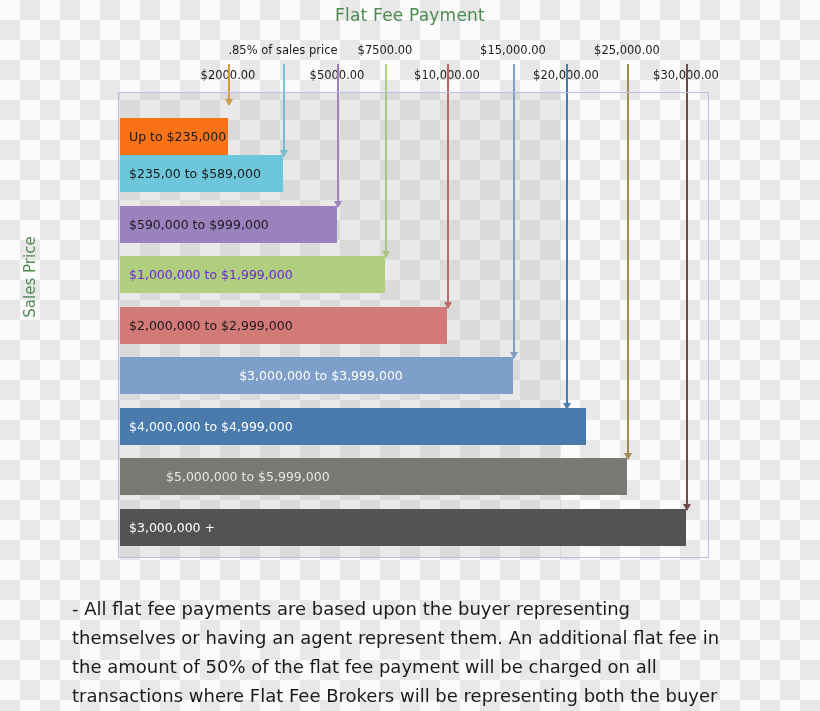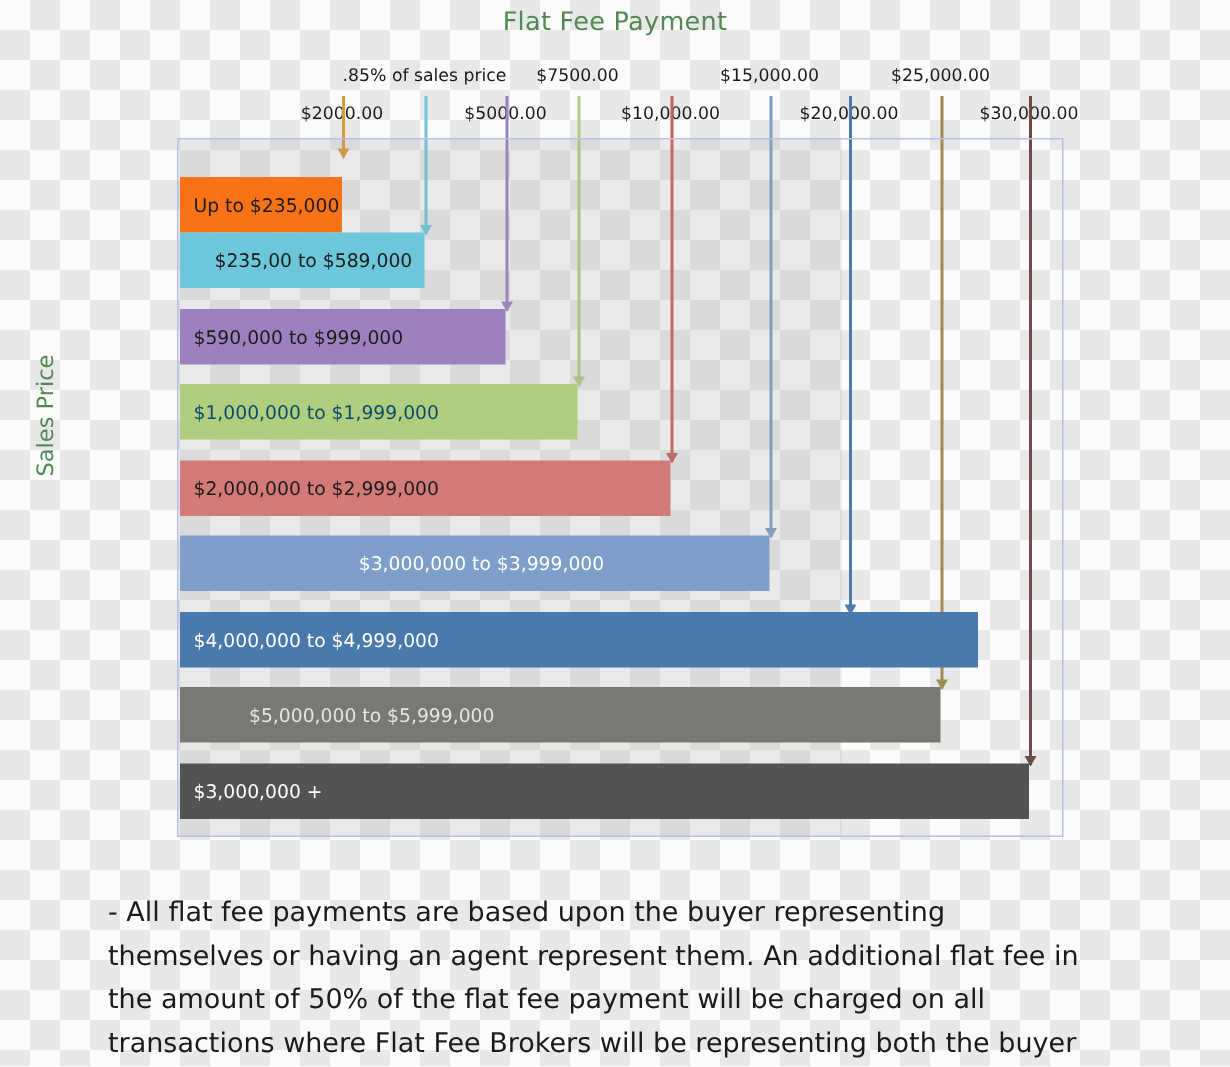--- a/index.html
+++ b/index.html
@@ -161,36 +161,36 @@
     </div>
 
   <div class="plot">
     <div class="plot-shade"></div>
   </div>
 
   <div id="bars">
       <div class="bar" style="left: 120px; top: 118px; width: 108px; background: #f97316;">
         <span class="bar-label" style="color: rgb(27, 27, 27);">Up to $235,000</span>
       </div>
-      <div class="bar" style="left: 120px; top: 155px; width: 163px; background: rgb(109, 198, 218); padding-left: 14px;">
+      <div class="bar" style="left: 120px; top: 155px; width: 163px; background: rgb(109, 198, 218);">
         <span class="bar-label" style="color: rgb(27, 27, 27);">$235,00 to $589,000</span>
       </div>
       <div class="bar" style="left: 120px; top: 206px; width: 217px; background: rgb(155, 130, 190);">
         <span class="bar-label" style="color: rgb(27, 27, 27);">$590,000 to $999,000</span>
       </div>
       <div class="bar" style="left: 120px; top: 256px; width: 265px; background: rgb(175, 206, 126);">
-        <span class="bar-label" style="color: #0c4a6e;">$1,000,000 to $1,999,000</span>
+        <span class="bar-label" style="color: #6d28d9;">$1,000,000 to $1,999,000</span>
       </div>
       <div class="bar" style="left: 120px; top: 307px; width: 327px; background: rgb(210, 122, 119);">
         <span class="bar-label" style="color: rgb(27, 27, 27);">$2,000,000 to $2,999,000</span>
       </div>
       <div class="bar" style="left: 120px; top: 357px; width: 393px; background: rgb(126, 159, 201); justify-content: center;">
         <span class="bar-label" style="color: rgb(255, 255, 255);">$3,000,000 to $3,999,000</span>
       </div>
-      <div class="bar" style="left: 120px; top: 408px; width: 532px; background: rgb(74, 121, 171);">
+      <div class="bar" style="left: 120px; top: 408px; width: 466px; background: rgb(74, 121, 171);">
         <span class="bar-label" style="color: rgb(255, 255, 255);">$4,000,000 to $4,999,000</span>
       </div>
       <div class="bar" style="left: 120px; top: 458px; width: 507px; background: rgb(122, 120, 115);">
         <span class="bar-label" style="color: #e5e5e5; padding-left: 46px;">$5,000,000 to $5,999,000</span>
       </div>
       <div class="bar" style="left: 120px; top: 509px; width: 566px; background: rgb(83, 83, 83);">
         <span class="bar-label" style="color: rgb(255, 255, 255);">$3,000,000 +</span>
       </div>
     </div>
 

